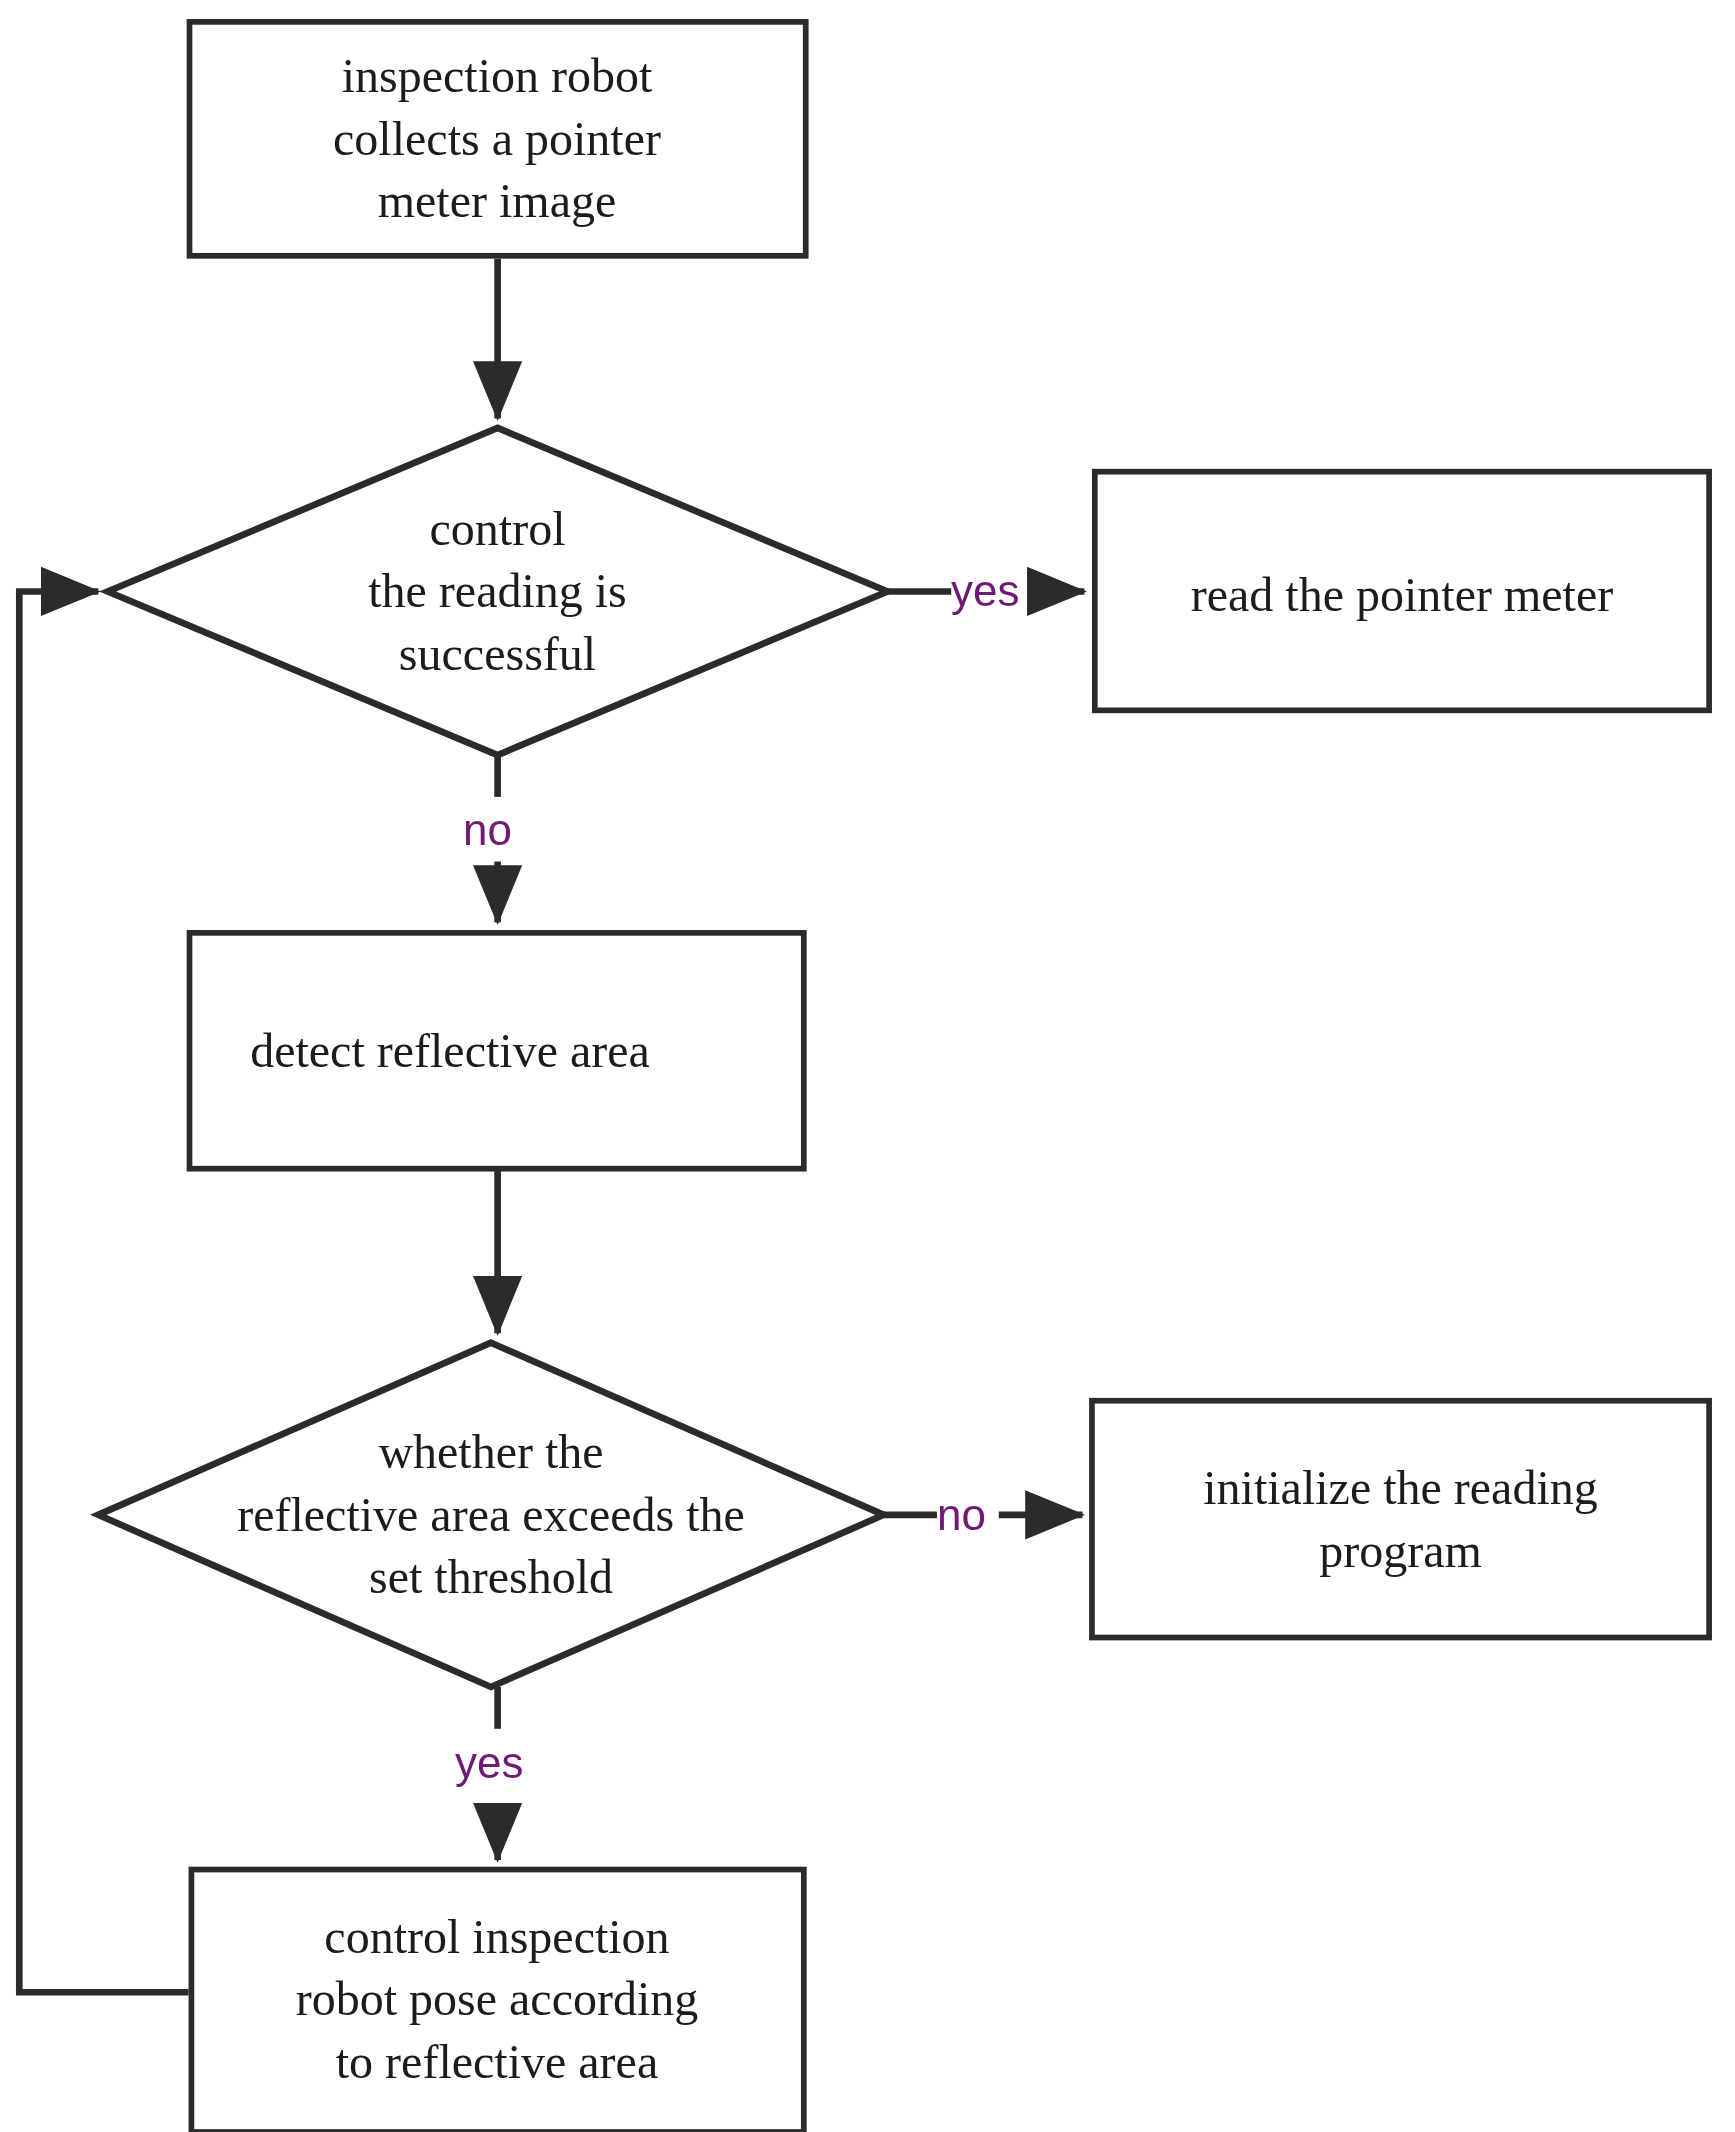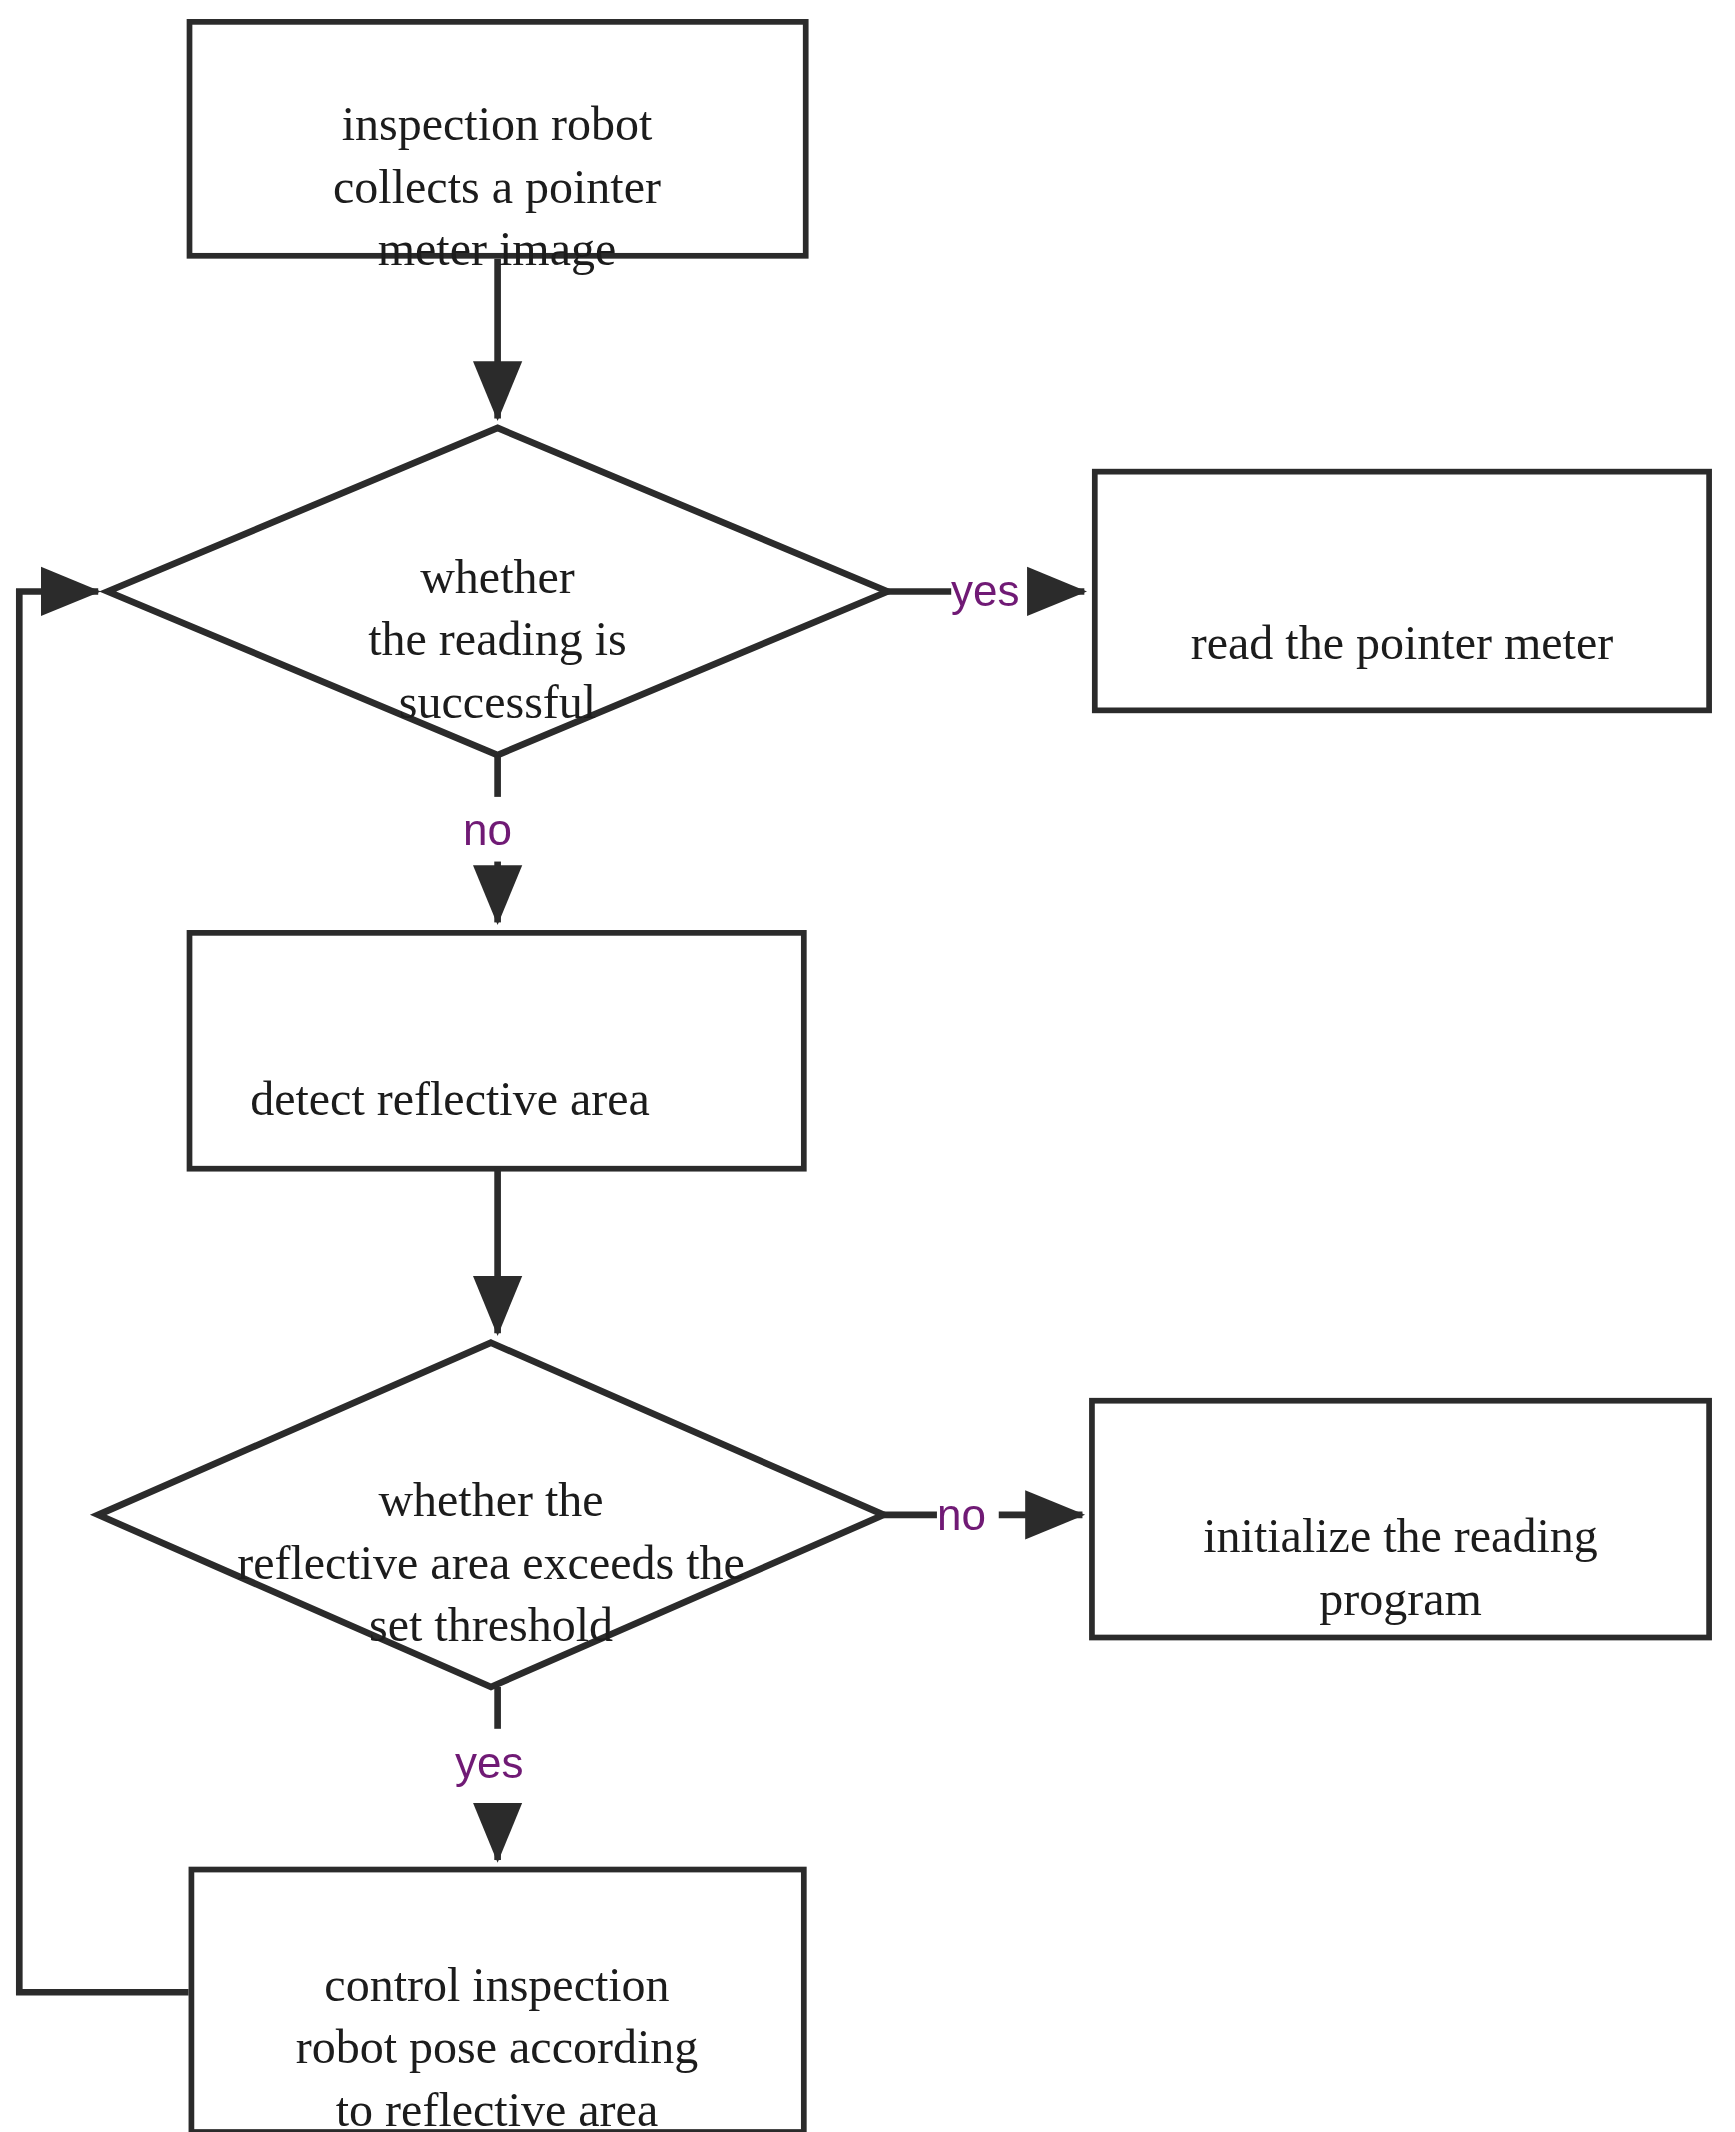--- a/index.html
+++ b/index.html
@@ -27,21 +27,20 @@
     position: absolute;
     display: flex;
     align-items: center;
     justify-content: center;
     text-align: center;
     color: #1c1c1c;
     font-family: "Liberation Serif", "DejaVu Serif", serif;
     line-height: 1.30;
     white-space: pre-line;
     pointer-events: none;
-    margin-top: 48px;
   }
   .edge-label {
     position: absolute;
     font-family: Liberation Sans, sans-serif;
     color: #701a75;
     font-size: 44px;
     line-height: 1;
     white-space: nowrap;
   }
   .diamond-hit {
@@ -91,21 +90,21 @@
     <line x1="523" y1="1774" x2="523" y2="1818" stroke="#2b2b2b" stroke-width="7"></line>
     <line x1="523" y1="1898" x2="523" y2="1956" stroke="#2b2b2b" stroke-width="7" marker-end="url(#arrowhead)"></line>
 
     <polyline points="198,2095 20,2095 20,622 103,622" fill="none" stroke="#2b2b2b" stroke-width="7" marker-end="url(#arrowhead)"></polyline>
   </svg>
 
   <div class="node-text" style="left:186px; top:19px; width:622px; height:240px; font-size:48px;">inspection robot
 collects a pointer
 meter image</div>
 
-  <div class="node-text" style="left:217px; top:428px; width:561px; height:327px; font-size:48px;">whether
+  <div class="node-text" style="left:217px; top:428px; width:561px; height:327px; font-size:48px;">control
 the reading is
 successful</div>
 
   <div class="node-text" style="left:1092px; top:469px; width:620px; height:252px; font-size:48px;">read the pointer meter</div>
 
   <div class="node-text" style="left:186px; top:930px; width:528px; height:242px; font-size:48px;">detect reflective area</div>
 
   <div class="node-text" style="left:1089px; top:1398px; width:623px; height:243px; font-size:48px;">initialize the reading
 program</div>
 

